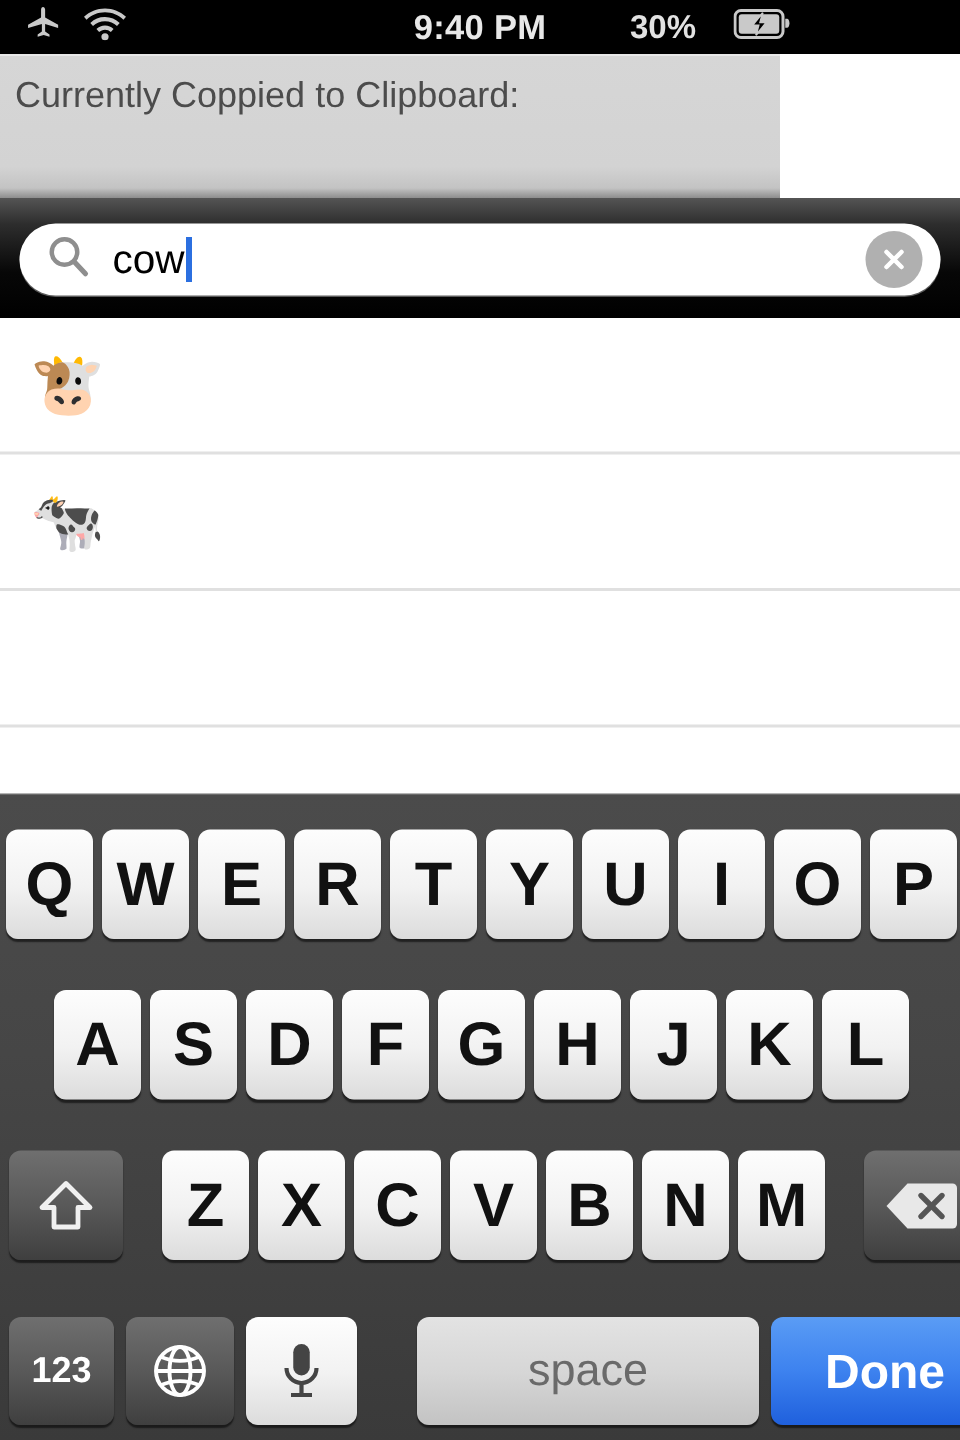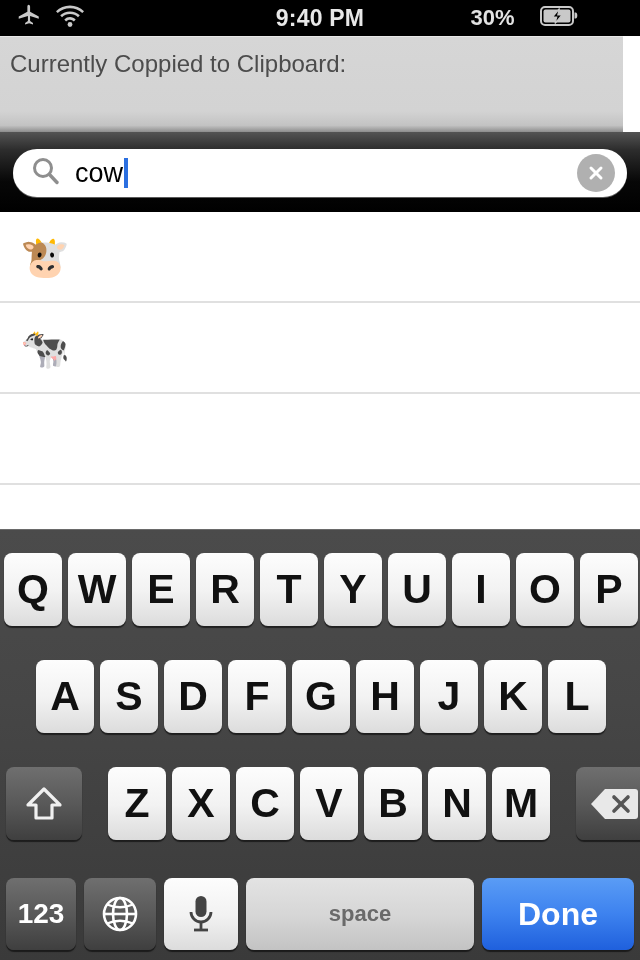--- a/index.html
+++ b/index.html
@@ -12,27 +12,27 @@
   #app { position: relative; width: 640px; height: 960px; background: #fff; }
 
   
   .statusbar {
     position: absolute; top: 0; left: 0; width: 640px; height: 36px;
     background: #000; color: #d2d2d2;
     display: flex; align-items: center;
   }
   .sb-left { display: flex; align-items: center; gap: 14px; padding-left: 16px; width: 220px; }
   .sb-center { flex: 1; text-align: center; font-size: 23px; font-weight: bold; color: #e8e8e8; letter-spacing: .2px; }
-  .sb-right { width: 220px; display: flex; align-items: center; justify-content: center; gap: 25px; padding-right: 12px; }
+  .sb-right { width: 220px; display: flex; align-items: center; justify-content: flex-start; gap: 25px; padding-right: 12px; }
   .sb-pct { font-size: 22px; font-weight: bold; color: #e2e2e2; }
   .ico { display: block; }
 
   
   .clipbar {
-    position: absolute; top: 36px; left: 0; width: 623px; height: 96px;
+    position: absolute; top: 36px; left: 0; width: 520px; height: 96px;
     background: linear-gradient(to bottom, #d6d6d6 0%, #d3d3d3 78%, #c3c3c3 93%, #8d8d8d 100%);
     border-top: 1px solid #e8e8e8;
   }
   .clip-label {
     position: absolute; left: 10px; top: 13px;
     font-size: 24px; color: #4c4c4c; white-space: nowrap;
   }
   .clear-btn {
     position: absolute; left: 548px; top: 11px; width: 89px; height: 83px;
     background: #b4b4b4; border: 4px solid #000;
@@ -100,27 +100,27 @@
     background: linear-gradient(to bottom, #fdfdfd 0%, #f2f2f2 52%, #dcdcdc 100%);
     box-shadow: 0 2px 1px rgba(0,0,0,.55);
     flex: 0 0 auto;
   }
   .key-dark {
     background: linear-gradient(to bottom, #6f6f6f 0%, #585858 52%, #3f3f3f 100%);
     color: #fff;
   }
   .key-space {
     background: linear-gradient(to bottom, #e3e3e3 0%, #d6d6d6 52%, #c3c3c3 100%);
-    color: #6a6a6a; font-size: 22px; font-weight: bold;
+    color: #6a6a6a; font-size: 30px; font-weight: normal; margin-left: 32px;
   }
   .key-done {
     background: linear-gradient(to bottom, #5a9cf5 0%, #3d82ef 50%, #1f60dd 100%);
     color: #fff; font-size: 32px;
   }
-  .key-123 { font-size: 28px; }
+  .key-123 { font-size: 24px; }
   .sp { flex: 0 0 auto; }
 </style>
 </head>
 <body>
 
 <div id="app">
 
   <div class="statusbar">
     <div class="sb-left">
       <span class="ico">

